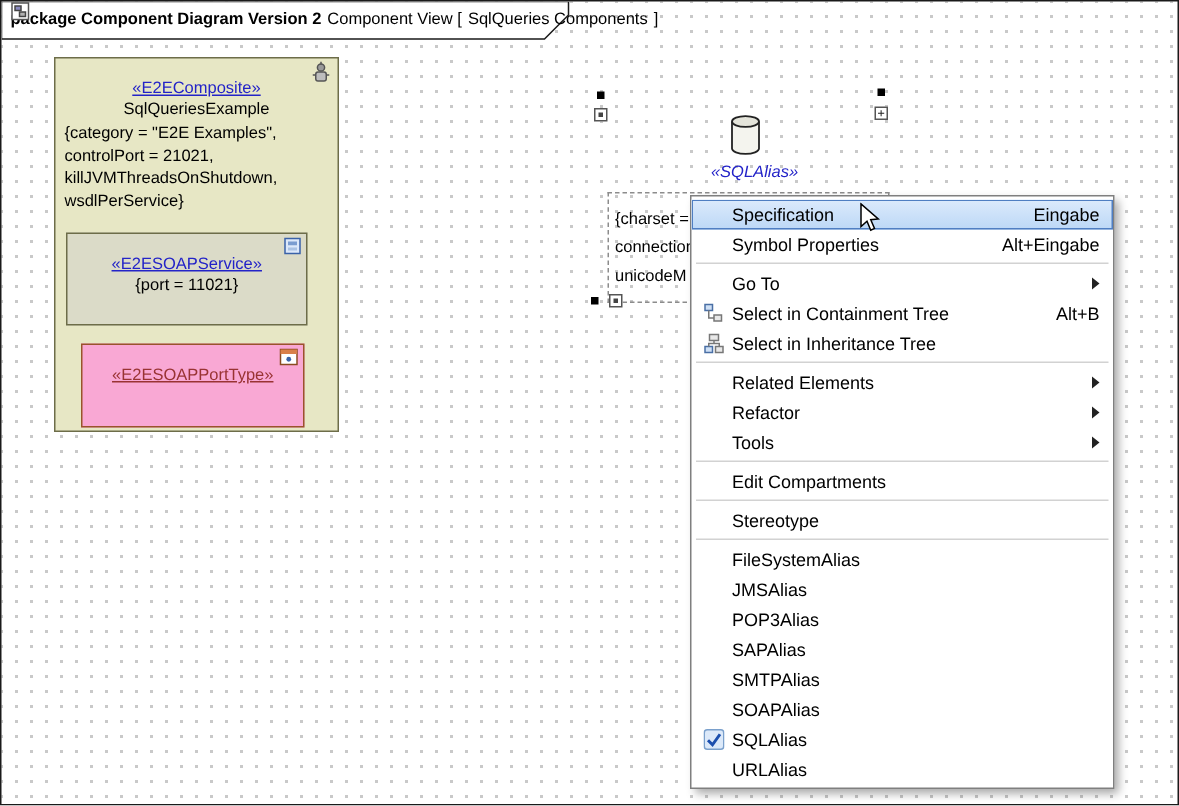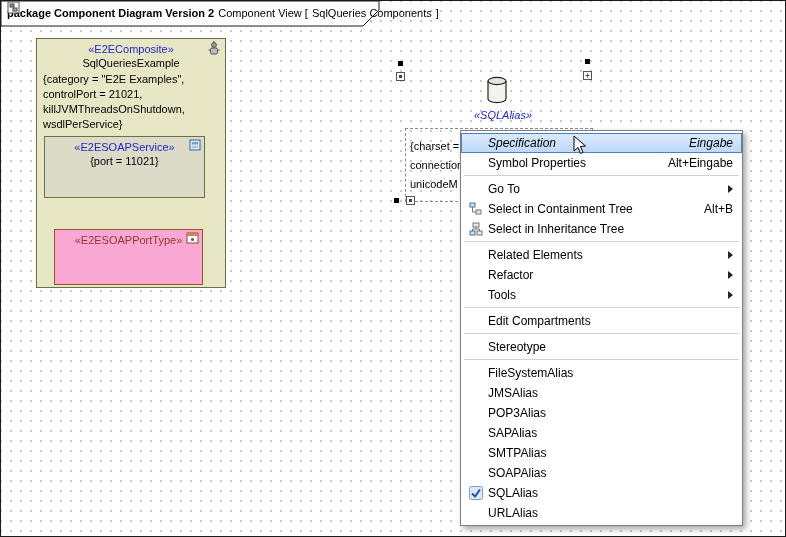--- a/index.html
+++ b/index.html
@@ -11,23 +11,23 @@
     font-family:"Liberation Sans","DejaVu Sans",sans-serif;font-size:11px;color:#000;
   }
   
   .frame-header{position:absolute;left:0;top:0;width:382px;height:26px;}
   .frame-header svg{position:absolute;left:0;top:0;}
   .fh-text{position:absolute;left:6px;top:0;height:24px;display:flex;align-items:center;gap:4px;white-space:nowrap;font-size:11px;}
   .fh-bold{font-weight:bold;}
   
   .node{position:absolute;box-sizing:border-box;border:1px solid #6d6d49;text-align:center;}
   .composite{left:35px;top:37px;width:190px;height:250px;background:#e7e7c5;}
-  .service{left:7px;top:97px;width:161px;height:62px;background:#dbdbc8;}
+  .service{left:7px;top:116px;width:161px;height:62px;background:#dbdbc8;}
   .porttype{left:17px;top:190px;width:149px;height:56px;background:#f9a8d4;border-color:#99542b;}
-  .stereo{color:#2323c8;padding-top:4px;font-size:11px;}
+  .stereo{color:#2323c8;padding-top:14px;font-size:11px;text-decoration:underline;}
   .porttype .stereo{color:#993333;}
   .node-name{font-weight:normal;padding-top:2px;font-size:11px;}
   .props{text-align:left;padding:3px 2px 0 6px;line-height:15px;}
   .center-prop{padding-top:2px;}
   .node-icon{position:absolute;top:2px;right:3px;}
   
   .cylinder{position:absolute;left:485px;top:74px;}
   .alias-label{position:absolute;left:452px;top:108px;width:100px;text-align:center;color:#2323c8;font-style:italic;}
   .sel-box{position:absolute;left:404px;top:127px;width:186px;height:72px;border:1px dashed #8c8c8c;}
   .sel-text{position:absolute;left:409px;top:136px;line-height:19px;white-space:nowrap;}
@@ -38,21 +38,21 @@
   .menu{
     position:absolute;left:459px;top:129px;width:281px;z-index:10;
     background:#ffffff;border:1px solid #7f7f7f;box-shadow:3px 3px 6px rgba(0,0,0,.35);
     padding:2px 0;font-size:12px;
   }
   .mi{height:20px;display:flex;align-items:center;padding:0 6px 0 2px;box-sizing:border-box;}
   .mi .gutter{flex:0 0 25px;display:flex;align-items:center;justify-content:center;}
   .mi .lbl{white-space:nowrap;}
   .mi .sc{margin-left:auto;padding-right:3px;white-space:nowrap;}
   .mi .sub{margin-left:auto;width:0;height:0;border-left:5px solid #222;border-top:4px solid transparent;border-bottom:4px solid transparent;margin-right:3px;}
-  .mi.hl{background:linear-gradient(#dceafc,#bcd8f6);box-shadow:inset 0 0 0 1px #4f7ec2;font-style:italic;}
+  .mi.hl{background:linear-gradient(#dceafc,#bcd8f6);box-shadow:inset 0 0 0 1px #4f7ec2;}
   .sep{height:1px;background:#d2d2d2;margin:2px 3px 3px 3px;}
   
   .cursor{position:absolute;left:572px;top:134px;z-index:20;}
 </style>
 </head>
 <body>
 
 <div class="canvas">
 
   <div class="frame-header">

